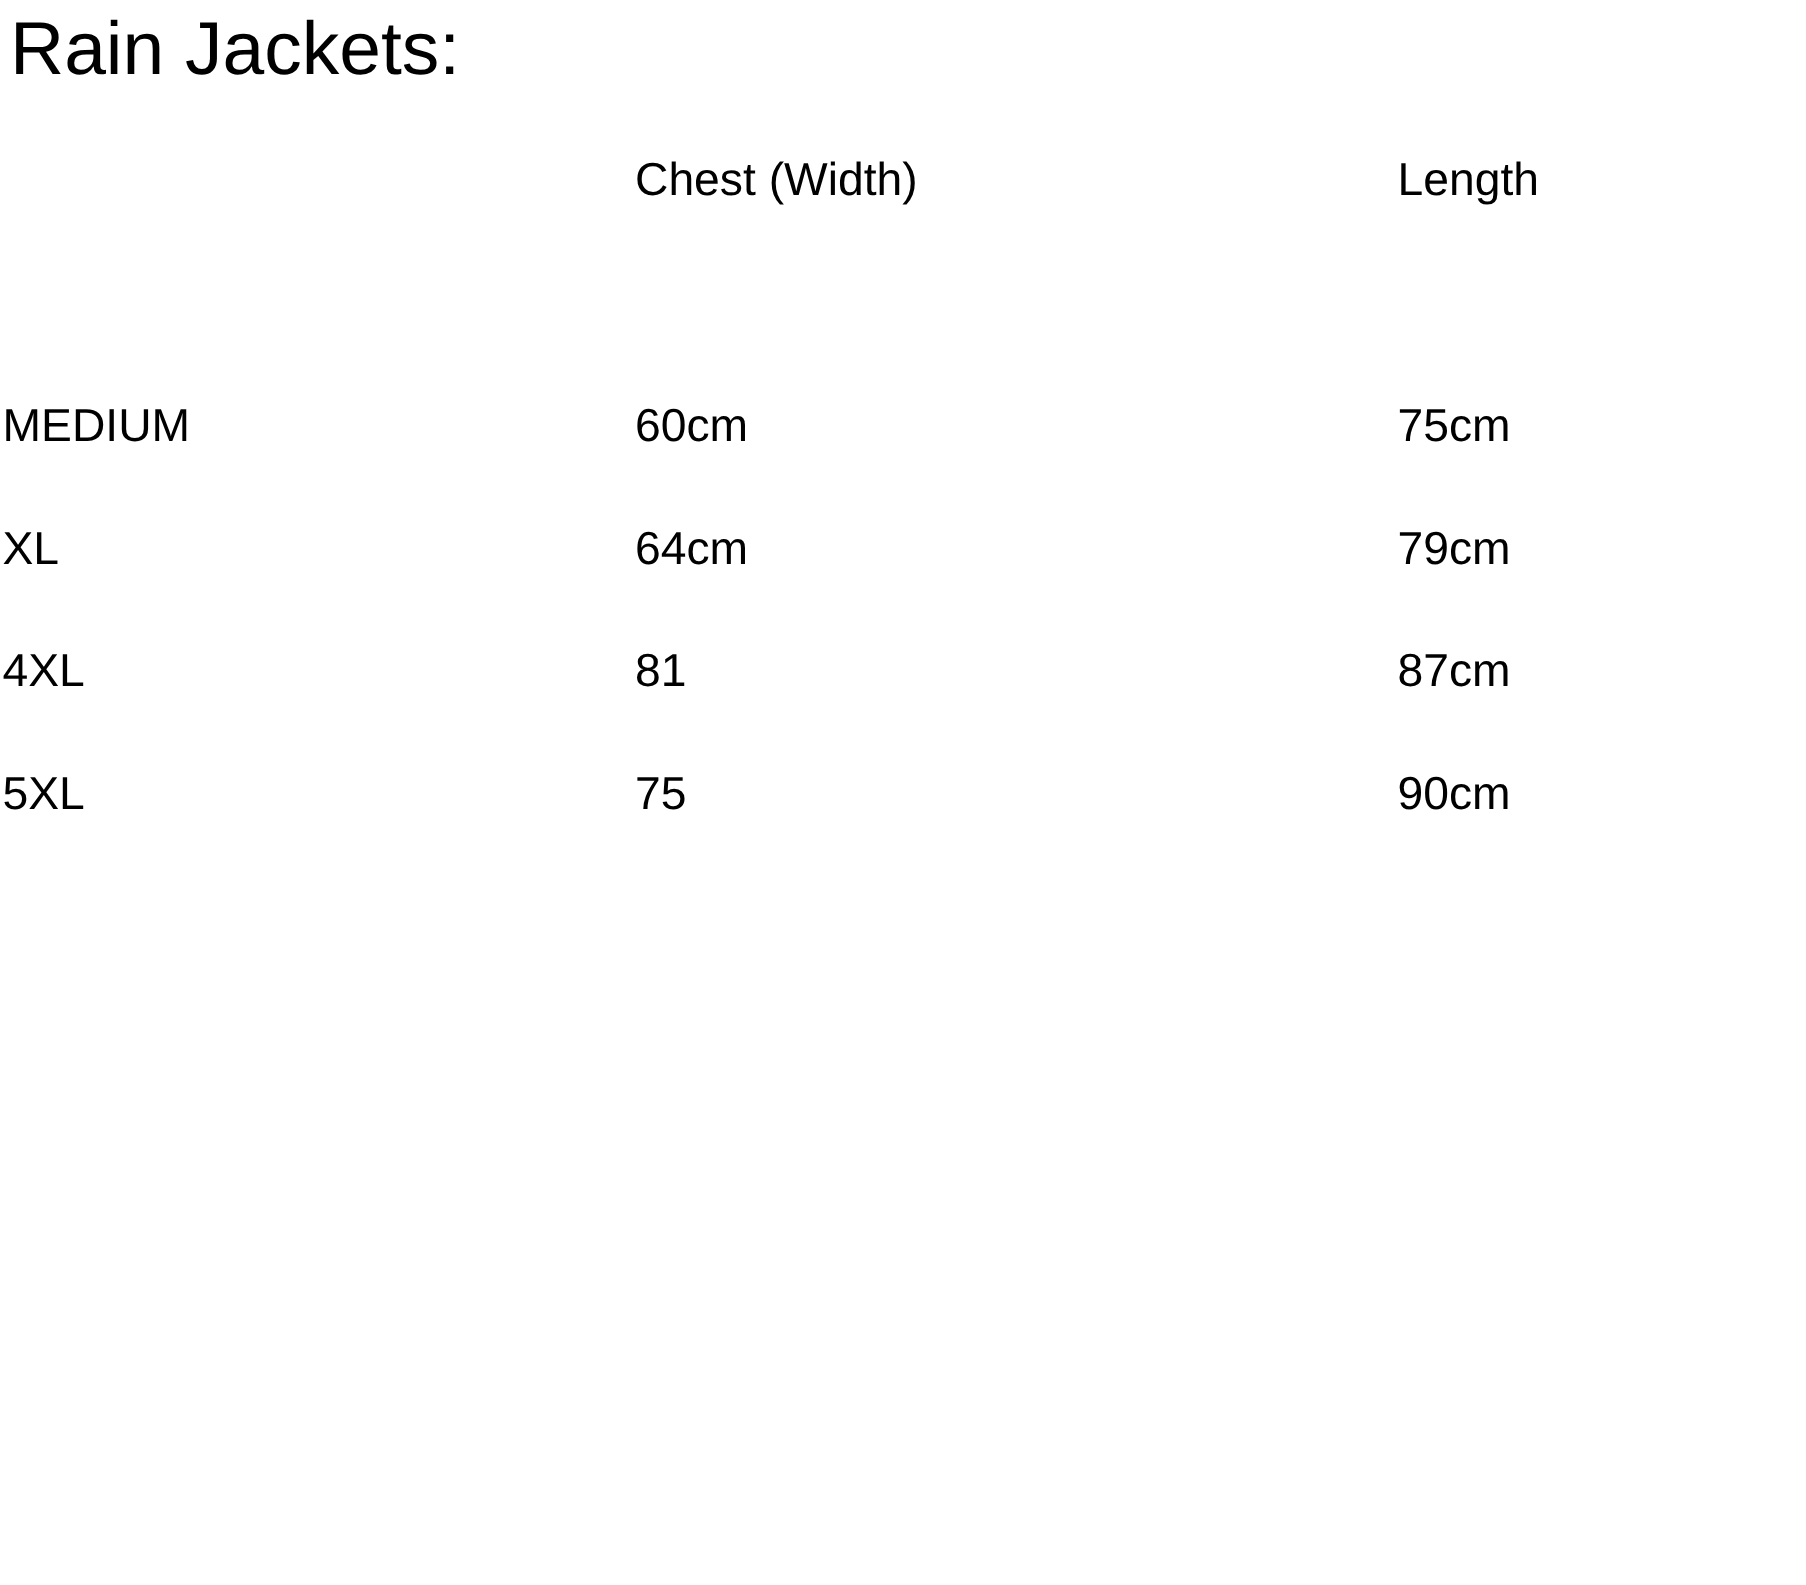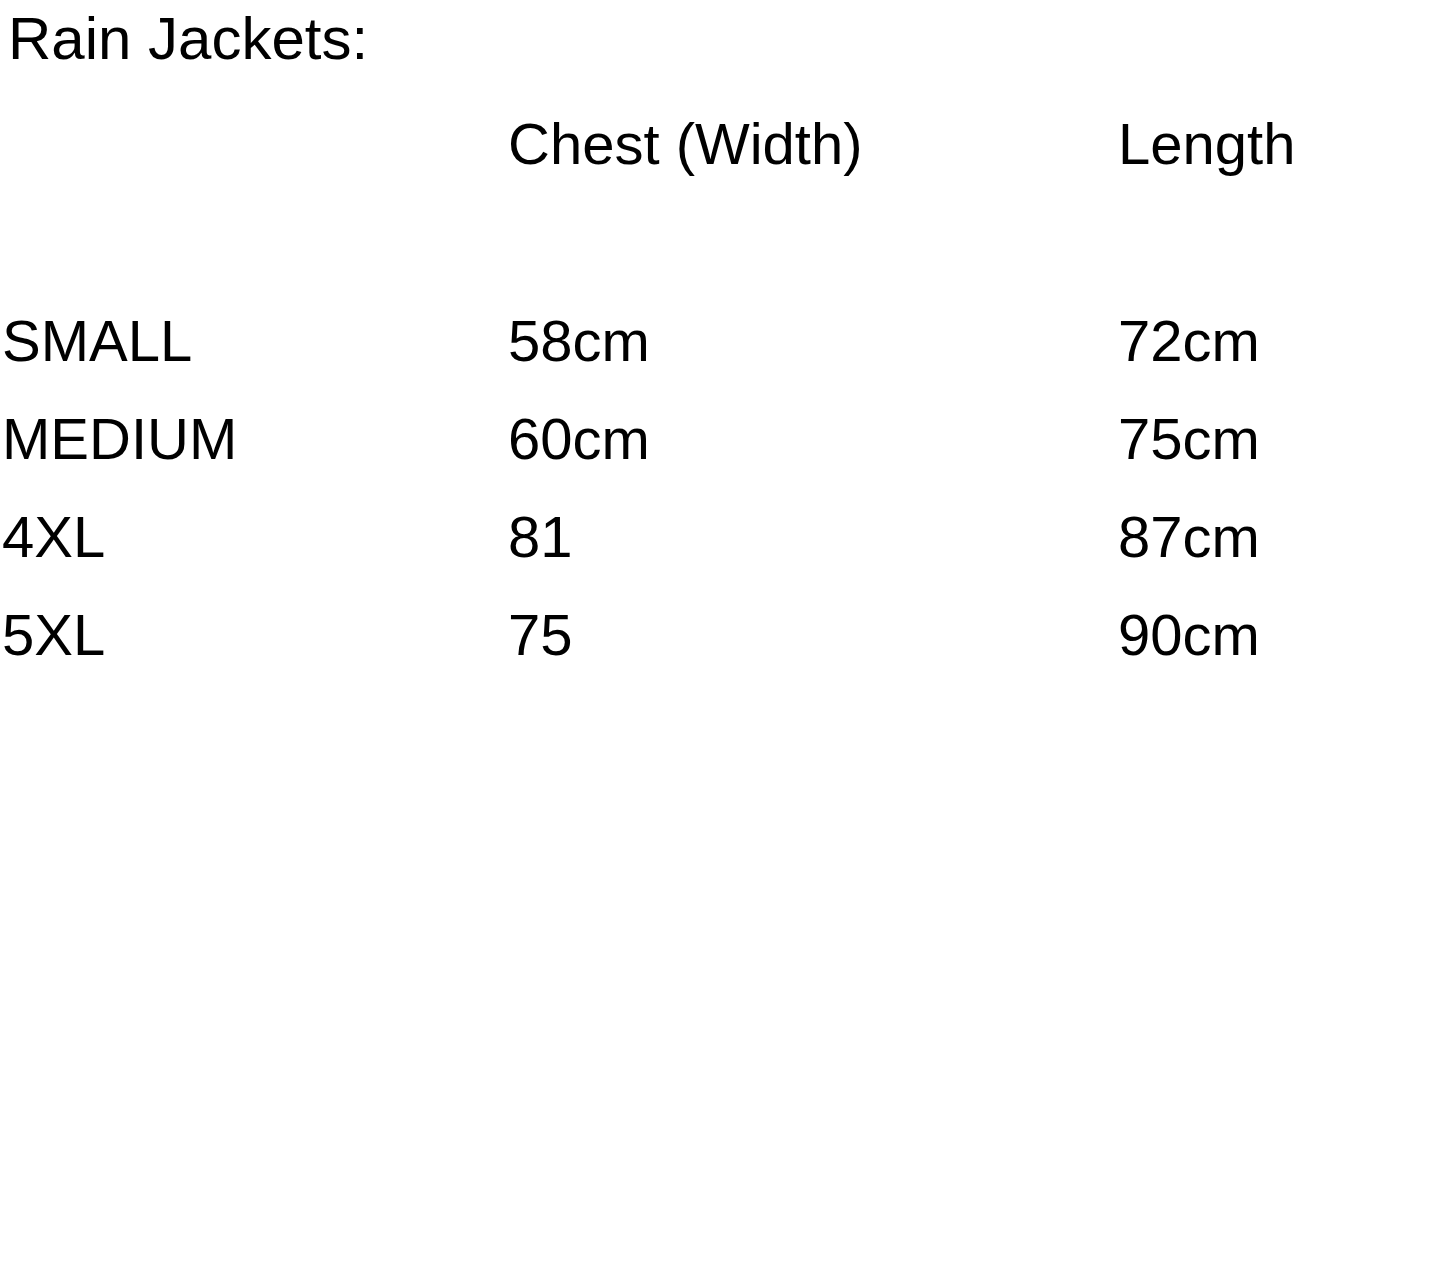--- a/index.html
+++ b/index.html
@@ -41,21 +41,21 @@
   table.size-table col.c-size { width: 500px; }
   table.size-table col.c-chest { width: 610px; }
   table.size-table col.c-length { width: 260px; }
 
   table.size-table th,
   table.size-table td {
     padding: 0;
     text-align: left;
     vertical-align: baseline;
     font-weight: 400;
-    font-size: 58px;
+    font-size: 37px;
     line-height: 98px;
     white-space: nowrap;
   }
   table.size-table thead th {
     height: 96px;
     line-height: 96px;
   }
   table.size-table thead th.h-size { font-size: 58px; }
   table.size-table thead th.h-chest { padding-left: 8px; }
   table.size-table thead th.h-length { padding-left: 8px; }
@@ -89,28 +89,28 @@
         <th class="h-length">Length</th>
       </tr>
     </thead>
     <tbody>
       <tr class="spacer">
         <td></td>
         <td></td>
         <td></td>
       </tr>
       <tr>
-        <td class="cell-size">SMALL</td>
-        <td class="cell-chest">58cm</td>
-        <td class="cell-length">72cm</td>
-      </tr>
-      <tr>
         <td class="cell-size">MEDIUM</td>
         <td class="cell-chest">60cm</td>
         <td class="cell-length">75cm</td>
+      </tr>
+      <tr>
+        <td class="cell-size">XL</td>
+        <td class="cell-chest">64cm</td>
+        <td class="cell-length">79cm</td>
       </tr>
       <tr>
         <td class="cell-size">4XL</td>
         <td class="cell-chest">81</td>
         <td class="cell-length">87cm</td>
       </tr>
       <tr>
         <td class="cell-size">5XL</td>
         <td class="cell-chest">75</td>
         <td class="cell-length">90cm</td>

